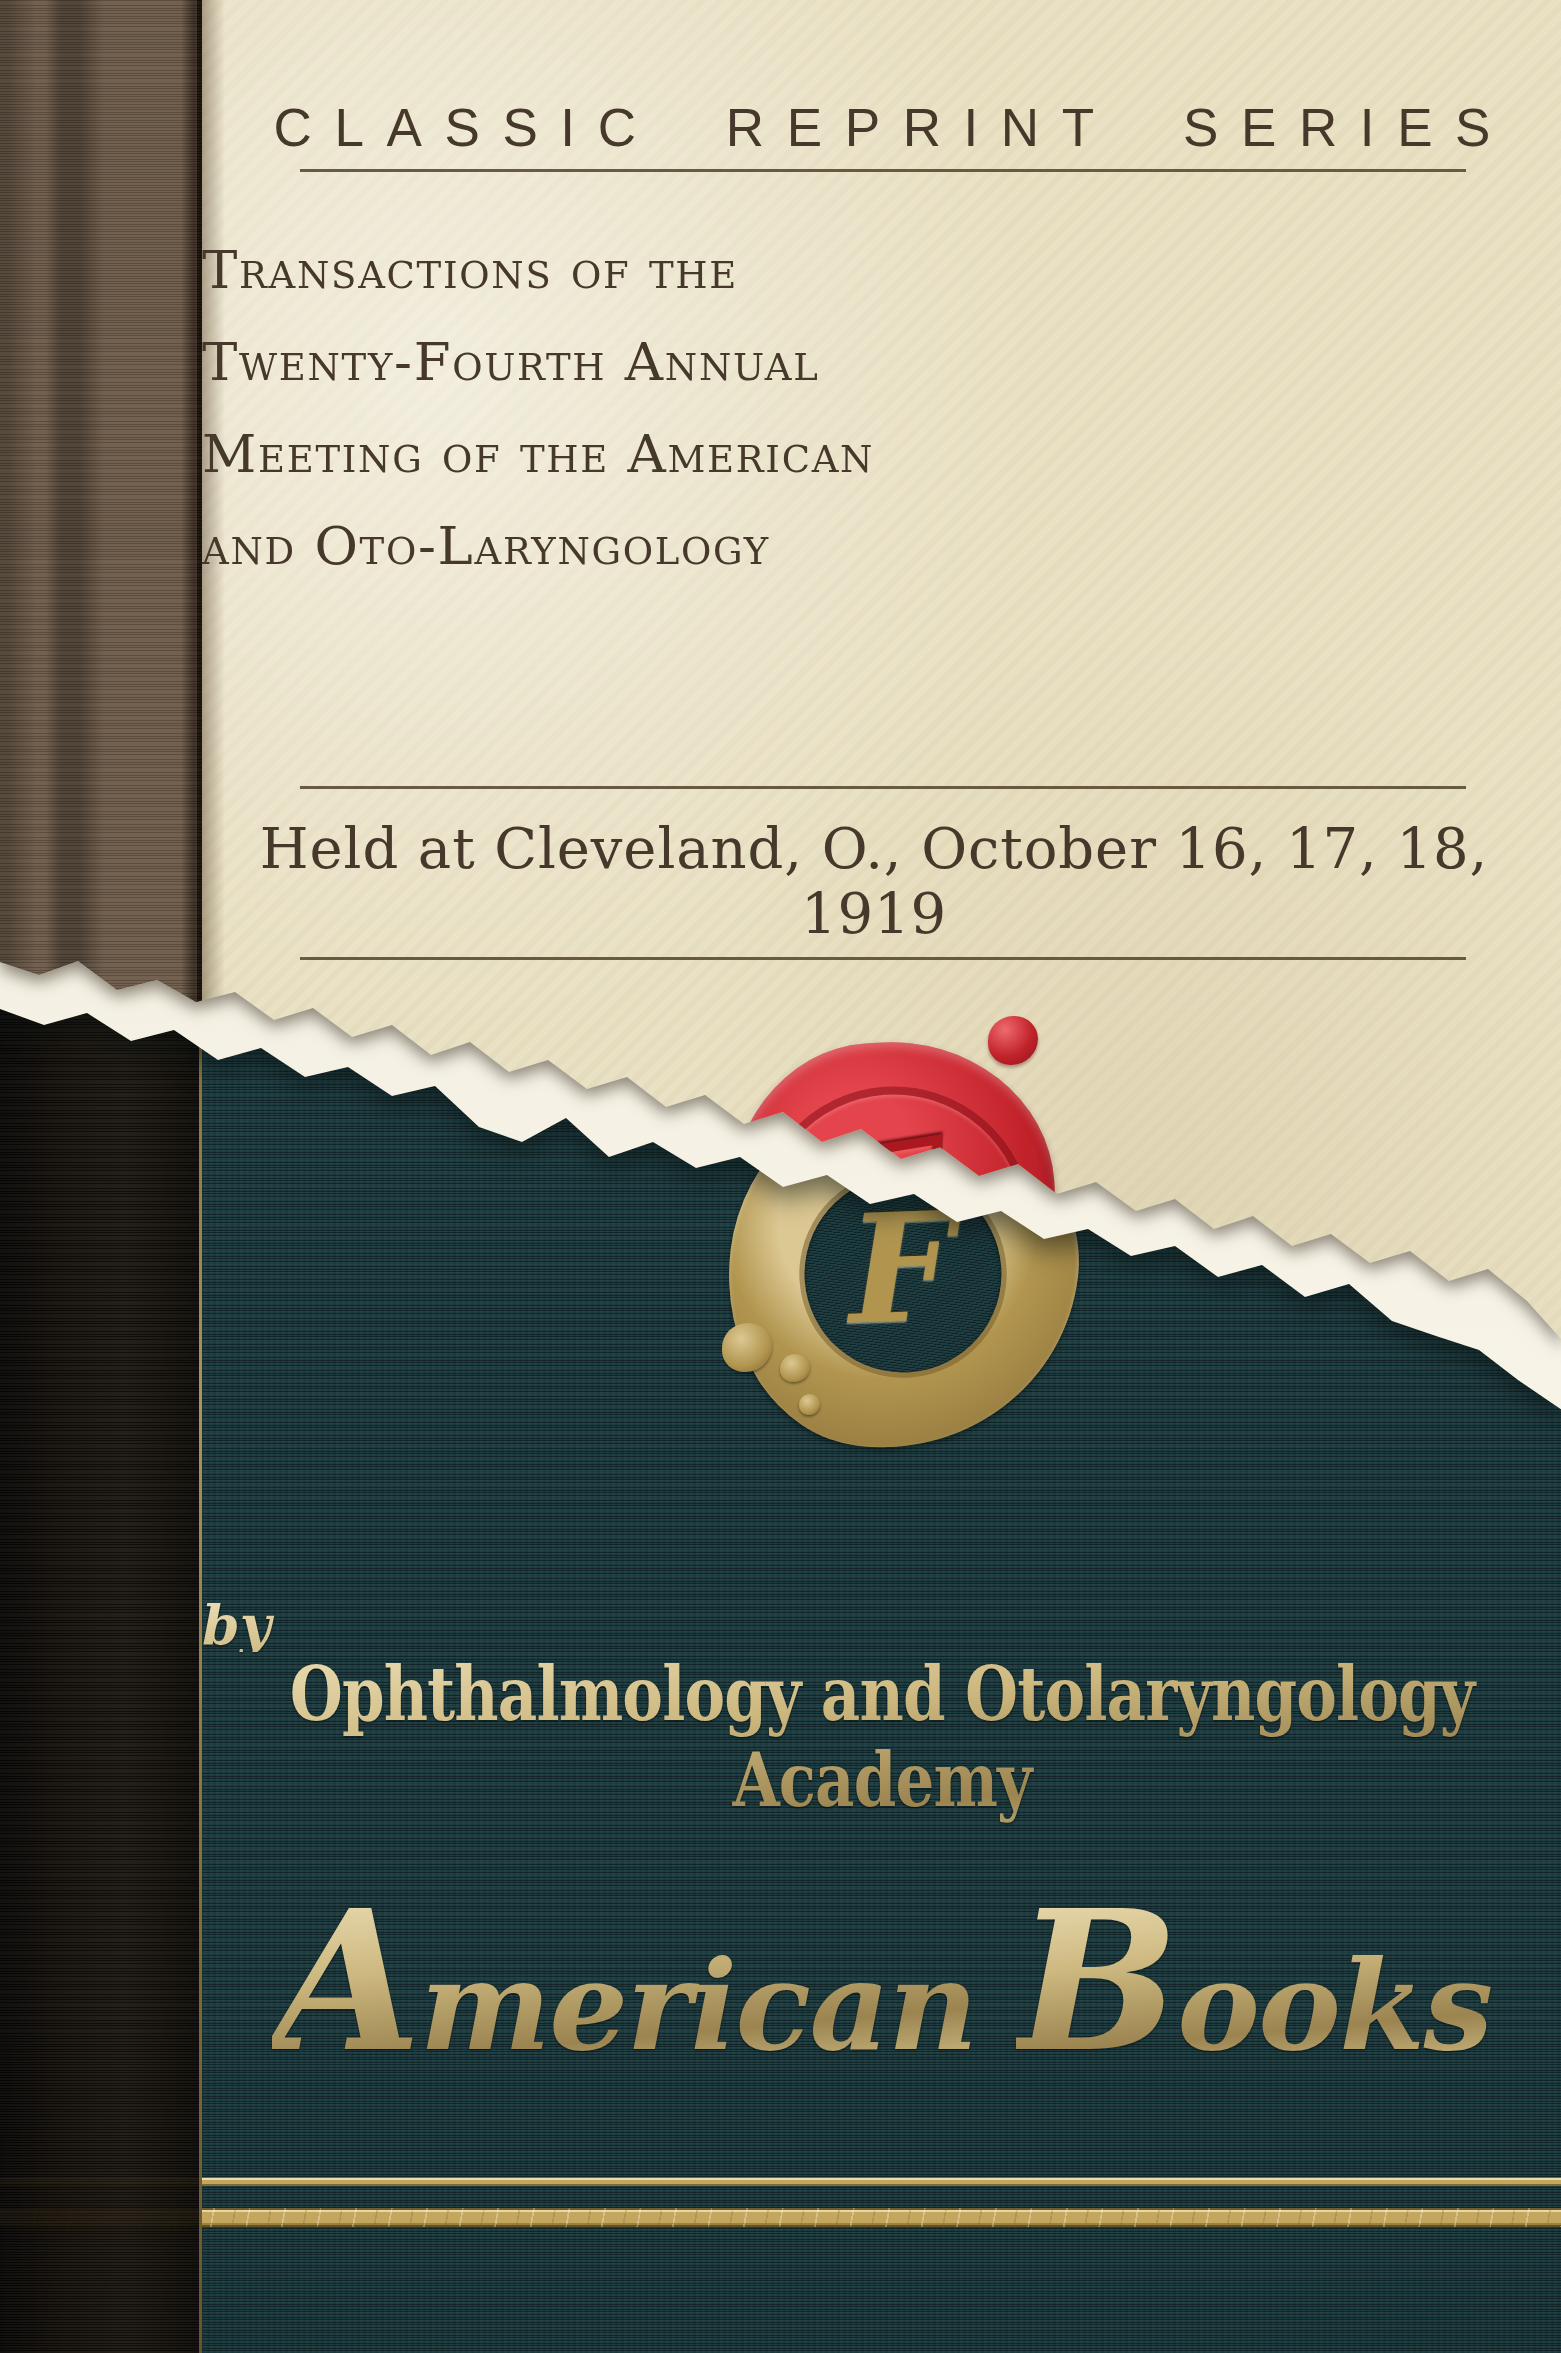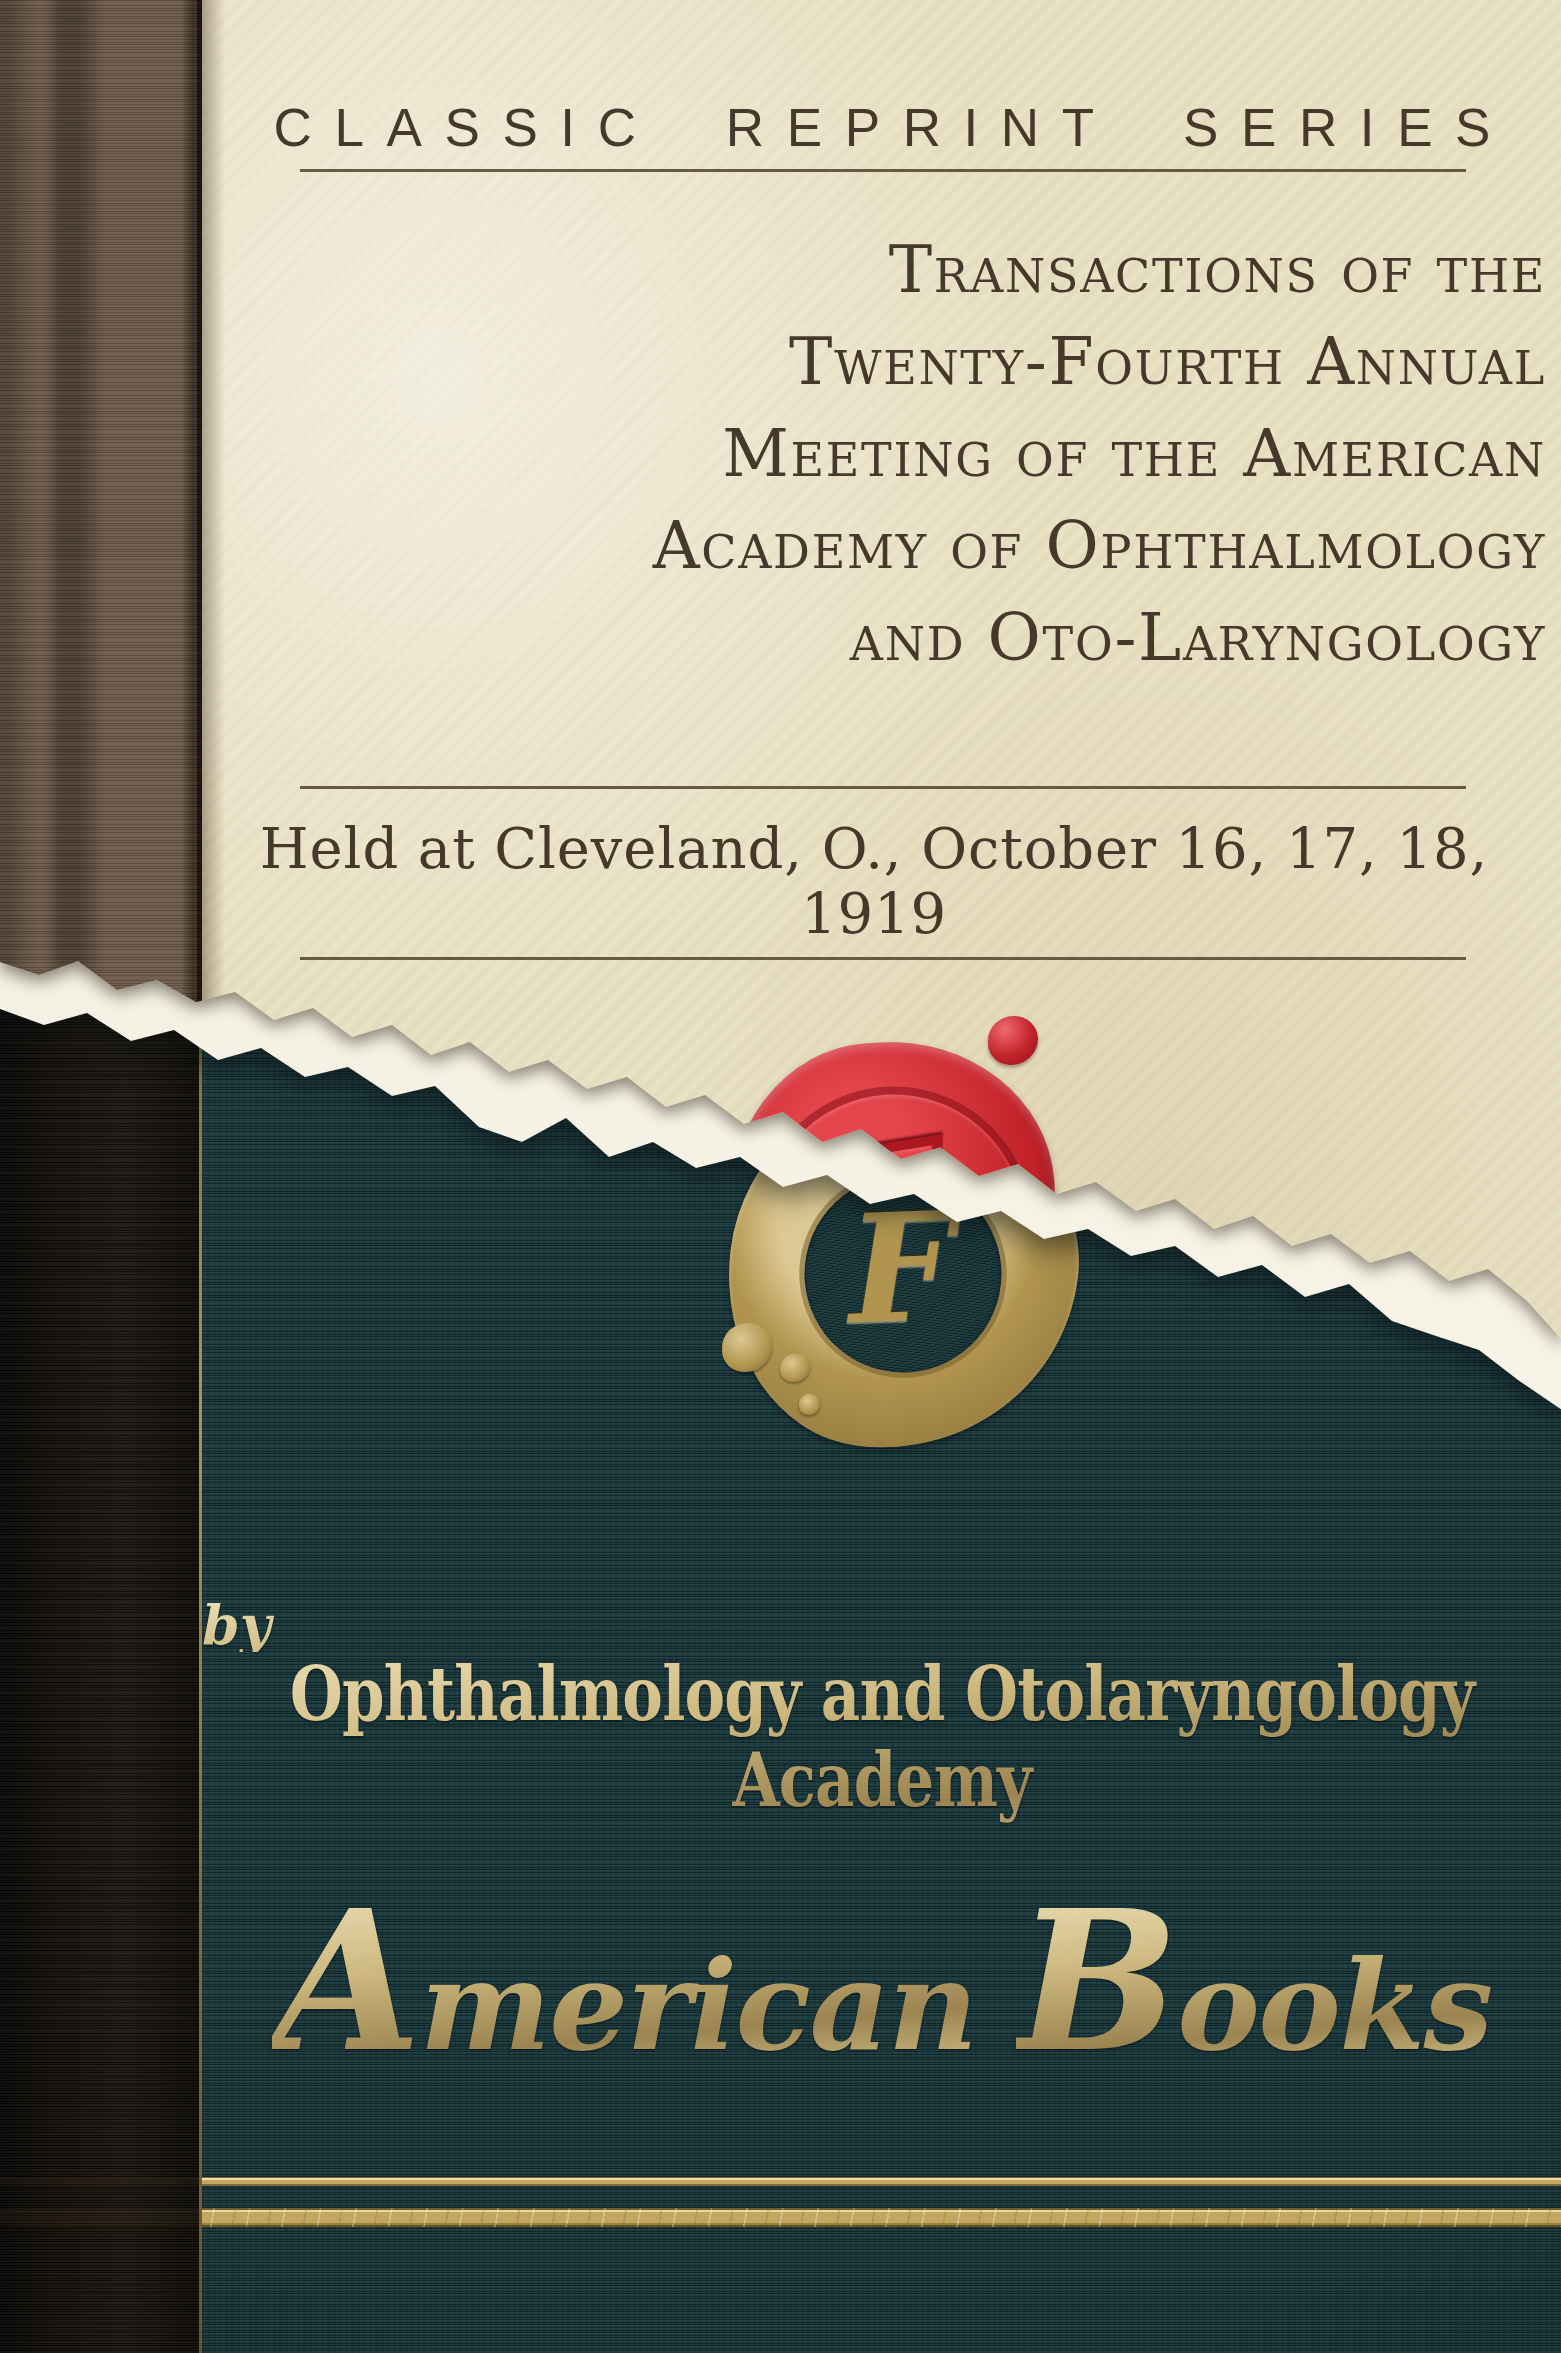--- a/index.html
+++ b/index.html
@@ -104,22 +104,22 @@
   .parchment-edge{position:absolute;left:202px;top:0;bottom:0;width:22.6px;
     background:linear-gradient(90deg, rgba(70,50,25,.4), rgba(0,0,0,0));}
   
   .series-header{position:absolute;left:202px;right:0;top:97px;text-align:center;
     font-family:"Liberation Sans",sans-serif;font-size:53px;font-weight:400;
     letter-spacing:22.6px;word-spacing:30px;color:var(--ink);text-indent:22.6px;}
   .rule{position:absolute;left:300px;width:1166px;height:2.6px;background:var(--rule);opacity:.9;}
   .rule-1{top:169px;}
   .rule-2{top:786px;}
   .rule-3{top:957px;}
-  .book-title{position:absolute;left:202px;right:16px;top:224px;text-align:right;
-    font-size:65px;line-height:92px;font-variant:small-caps;letter-spacing:1.7px;color:var(--ink);}
+  .book-title{position:absolute;left:202px;right:0;top:224px;text-align:left;
+    font-size:53px;line-height:92px;font-variant:small-caps;letter-spacing:1.7px;color:var(--ink);}
   .subtitle{position:absolute;left:202px;right:16px;top:816px;text-align:center;
     font-size:56px;color:var(--ink);letter-spacing:0.9px;}
   
   .red-seal{position:absolute;left:729px;top:1042px;width:327px;height:339px;
     background:radial-gradient(circle at 40% 30%, var(--seal-red-light) 0 18%, var(--seal-red) 55%, #9c151d 85%, #7f0f16 100%);
     border-radius:47% 53% 55% 45% / 52% 46% 58% 48%;
     transform:rotate(-4deg);
     box-shadow:inset 0 5.2px 8.7px rgba(255,200,200,.35), inset 0 -7px 12px rgba(80,5,10,.6), 0 3.5px 7px rgba(60,10,10,.3);}
   .red-seal::after{content:"";position:absolute;left:50%;top:54%;width:261px;height:261px;
     transform:translate(-50%,-50%);border-radius:50%;
@@ -170,21 +170,20 @@
       <div class="parchment-edge"></div>
       <div class="spine-top"></div>
 
       <div class="series-header">CLASSIC REPRINT SERIES</div>
       <div class="rule rule-1"></div>
 
       <div class="book-title">
         <div>Transactions of the</div>
         <div>Twenty-Fourth Annual</div>
         <div>Meeting of the American</div>
-        <div>Academy of Ophthalmology</div>
         <div>and Oto-Laryngology</div>
       </div>
 
       <div class="rule rule-2"></div>
       <div class="subtitle">Held at Cleveland, O., October 16, 17, 18, 1919</div>
       <div class="rule rule-3"></div>
 
       <div class="red-seal">
         <span class="seal-monogram">F</span>
       </div>

